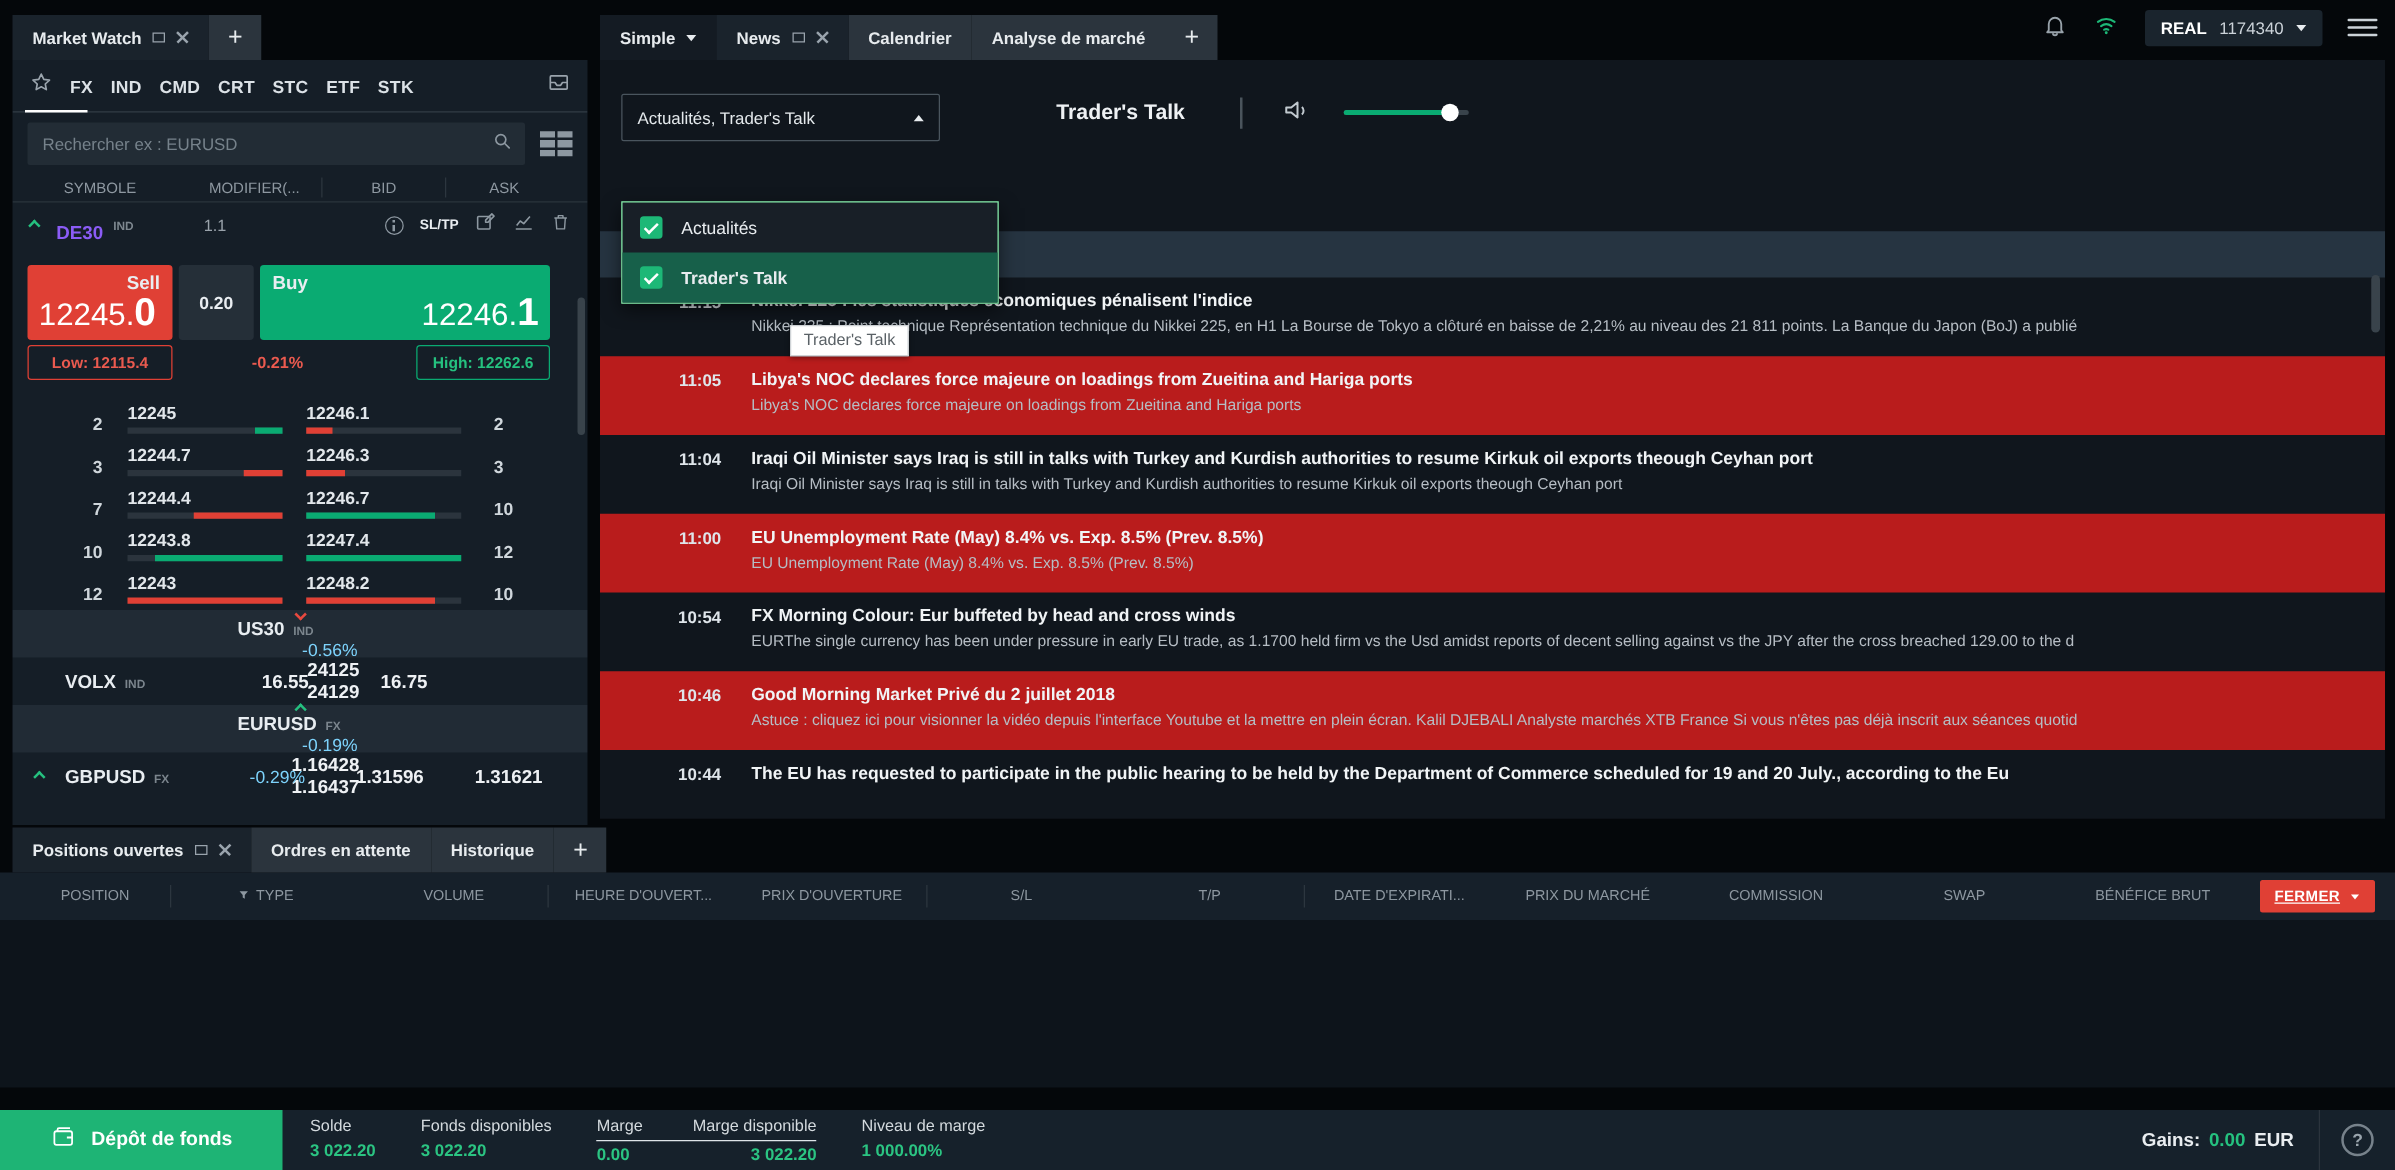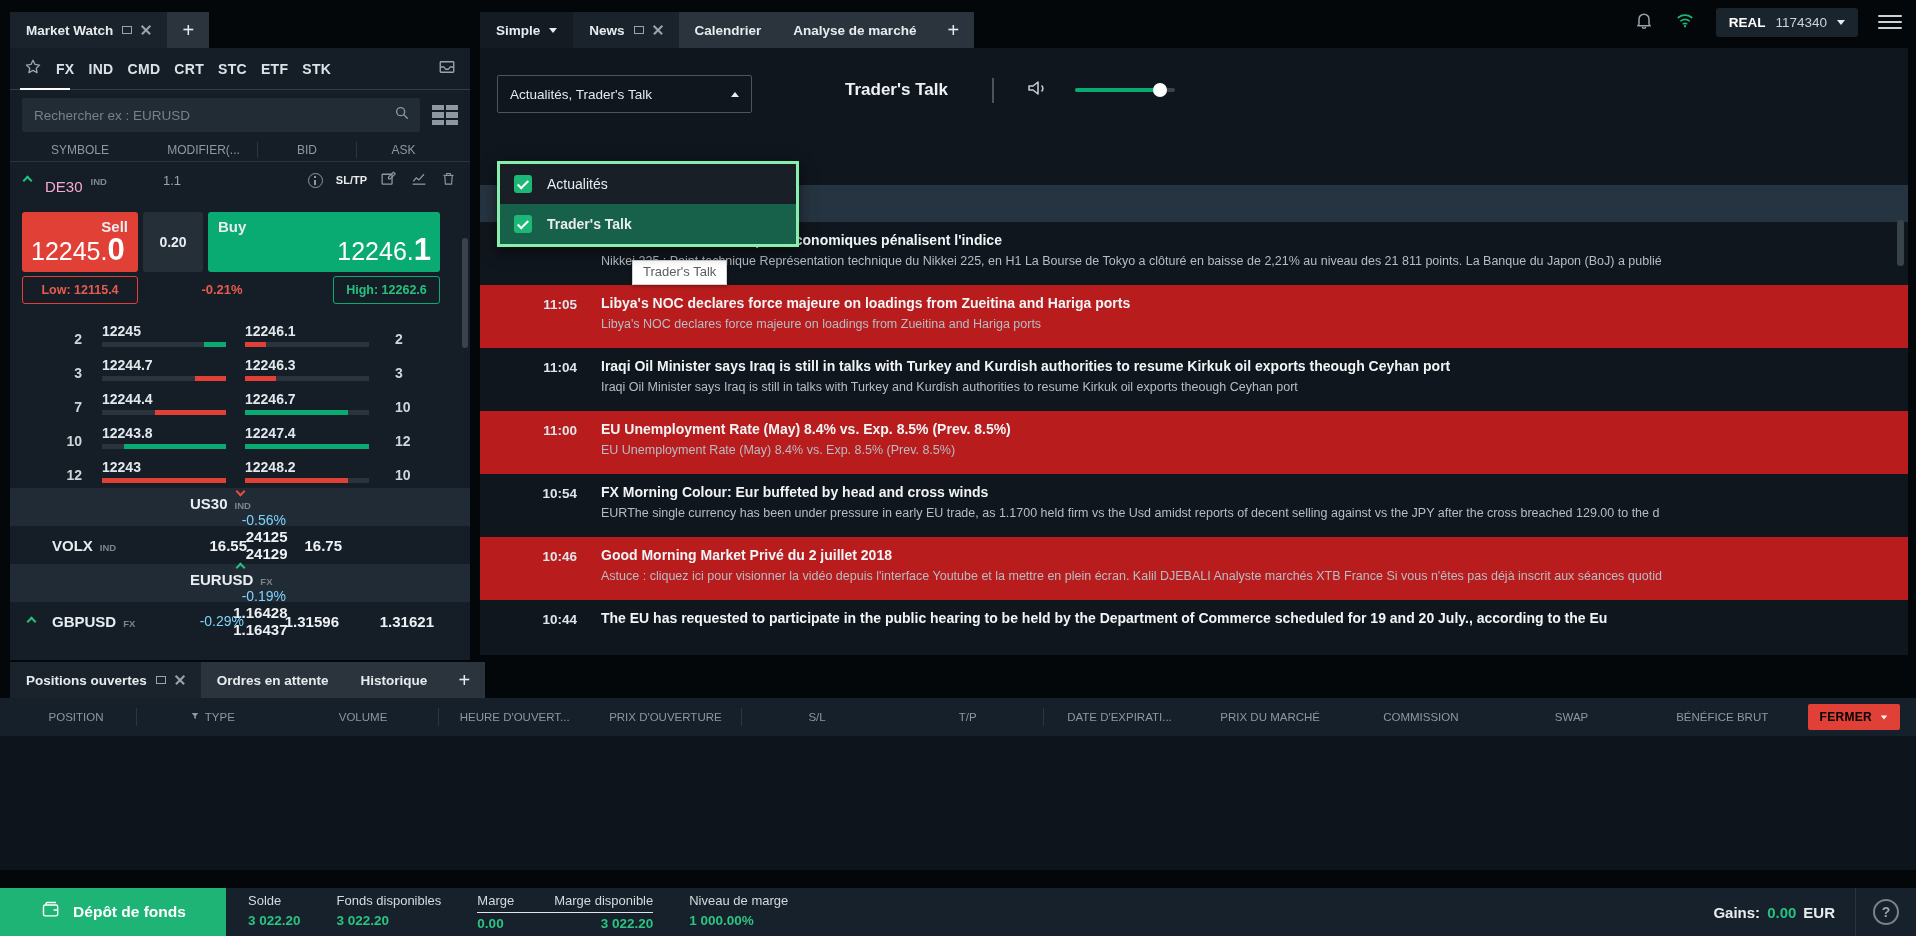--- a/index.html
+++ b/index.html
@@ -46,21 +46,21 @@
   .searchbox input{flex:1;background:transparent;border:none;outline:none;color:#a7b0b8;font-size:13.5px;font-family:"Liberation Sans",sans-serif;}
   .searchbox input::placeholder{color:#76828b;}
   .grid-icon{width:26px;height:20px;display:grid;grid-template-columns:1fr 1fr;grid-template-rows:1fr 1fr 1fr;gap:2px;}
   .grid-icon span{background:#8d98a1;}
   .colheads{display:flex;align-items:center;height:24px;font-size:12px;color:#8e98a1;border-bottom:1px solid #2a343d;}
   .colheads .c{text-align:center;}
   .c1{width:140px;}.c2{width:108px;border-right:1px solid #2c363f;height:16px;line-height:16px;}
   .c3{width:99px;border-right:1px solid #2c363f;height:16px;line-height:16px;}.c4{width:93px;}
 
   .inst-head{height:36px;display:flex;align-items:center;padding:0 14px;gap:8px;}
-  .inst-sym{color:#f9a8d4;font-weight:normal;font-size:15px;margin-left:6px;margin-top:12px;}
+  .inst-sym{color:#8b5cf6;font-weight:bold;font-size:15px;margin-left:6px;margin-top:12px;}
   .inst-mkt{color:#7d878f;font-size:9.5px;font-weight:bold;margin-top:3px;}
   .inst-val{color:#9aa3ab;font-size:13px;margin-left:48px;}
   .inst-icons{margin-left:auto;display:flex;align-items:center;gap:13px;}
   .sltp{color:#e9edf1;font-weight:bold;font-size:11px;}
   .info-icon{width:15px;height:15px;border:1.5px solid #8d98a1;border-radius:50%;position:relative;display:inline-block;}
   .info-icon::before{content:"";position:absolute;left:5.5px;top:2.5px;width:1.6px;height:1.6px;background:#8d98a1;}
   .info-icon::after{content:"";position:absolute;left:5.5px;top:6px;width:1.6px;height:5px;background:#8d98a1;}
 
   .quote-row{position:relative;display:flex;gap:5px;margin:14px 30px 0 12px;height:60px;}
   .btn-sell{width:116px;background:#e04035;border-radius:3px;position:relative;}
@@ -108,21 +108,21 @@
   .nselect{position:absolute;left:17px;top:27px;width:255px;height:38px;border:1px solid #4a555e;border-radius:2px;
            display:flex;align-items:center;padding:0 12px;font-size:13.5px;color:#e4e9ec;background:#10161d;}
   .nselect .caret-up{margin-left:auto;}
   .ntitle{position:absolute;left:365px;top:32px;font-size:17px;font-weight:bold;color:#eef1f4;}
   .ndiv{position:absolute;left:512px;top:30px;width:2px;height:25px;background:#4a545c;}
   .nspeaker{position:absolute;left:545px;top:28px;}
   .vol{position:absolute;left:595px;top:40px;width:100px;height:4px;background:#39434b;border-radius:2px;}
   .vol-fill{position:relative;height:100%;border-radius:2px;}
   .vol-thumb{position:absolute;right:-7px;top:-5px;width:14px;height:14px;border-radius:50%;background:#fff;}
   .nmenu{position:absolute;left:17px;top:113px;width:302px;z-index:30;background:#181f27;
-         box-shadow:0 5px 14px rgba(0,0,0,.55);border:3px solid #86efac;}
+         box-shadow:0 5px 14px rgba(0,0,0,.55);border:1px solid #86efac;}
   .nmenu .mi{height:40px;display:flex;align-items:center;gap:15px;padding:0 14px;font-size:14px;color:#e8ecef;}
   .nmenu .mi.hl{background:#17604a;font-weight:bold;}
   .cb{width:18px;height:18px;background:#1db877;border-radius:3px;position:relative;flex:0 0 auto;}
   .cb::after{content:"";position:absolute;left:6px;top:2.5px;width:4px;height:9px;border:solid #fff;border-width:0 2px 2px 0;transform:rotate(45deg);}
   .ntip{position:absolute;left:152px;top:212px;z-index:25;background:#ffffff;color:#5a6166;font-size:13px;
         padding:3px 10px 5px;border:1px solid #cfd3d6;box-shadow:0 1px 4px rgba(0,0,0,.4);}
   .daterow{height:37px;background:#263441;display:flex;align-items:center;font-size:13px;font-weight:bold;color:#e9eef2;letter-spacing:.4px;}
   .daterow .day{margin-left:50px;}
   .daterow .date{margin-left:78px;}
   .nrow{height:63px;padding-top:10px;display:flex;}
@@ -133,22 +133,22 @@
   .n-body{font-size:12.5px;color:#b6bdc4;white-space:nowrap;overflow:hidden;}
   .news-scroll{position:absolute;right:4px;top:172px;width:7px;height:46px;background:#39434b;border-radius:4px;}
 
   
   .pos{position:absolute;left:0;top:662px;width:1916px;height:208px;}
   .pos .tabbar{padding-left:10px;}
   .pos-heads{height:38px;background:#16202a;display:flex;align-items:center;padding:0 16px;font-size:11.5px;color:#8d97a0;}
   .ph{flex:1;text-align:center;display:flex;align-items:center;justify-content:center;gap:5px;}
   .ph.first{flex:0 0 120px;}
   .ph.bord{border-left:1px solid #2c363f;height:18px;}
-  .fermer{margin-left:10px;background:#e04035;border-radius:2px;color:#000000;font-size:12px;font-weight:bold;
-          letter-spacing:.3px;padding:6px 12px;display:flex;align-items:center;gap:8px;}
+  .fermer{margin-left:10px;background:#e04035;border-radius:2px;color:#ffffff;font-size:12px;font-weight:bold;
+          letter-spacing:.3px;padding:6px 12px;display:flex;align-items:center;gap:8px;text-decoration:underline;}
   .fermer .caret-down{border-top-color:#fff;transform:scale(.8);}
   .pos-body{height:134px;background:#0d141b;}
 
   
   .statusbar{position:absolute;left:0;top:888px;width:1916px;height:48px;background:#16212b;display:flex;align-items:center;}
   .deposit{width:226px;height:48px;background:#1eb475;display:flex;align-items:center;justify-content:center;gap:11px;
            color:#fff;font-size:15.5px;font-weight:bold;}
   .metrics{display:flex;align-items:flex-start;margin-left:22px;gap:36px;}
   .metric .lab{font-size:13px;color:#d4dade;}
   .metric .val{font-size:13.5px;font-weight:bold;color:#2bc482;margin-top:5px;}

